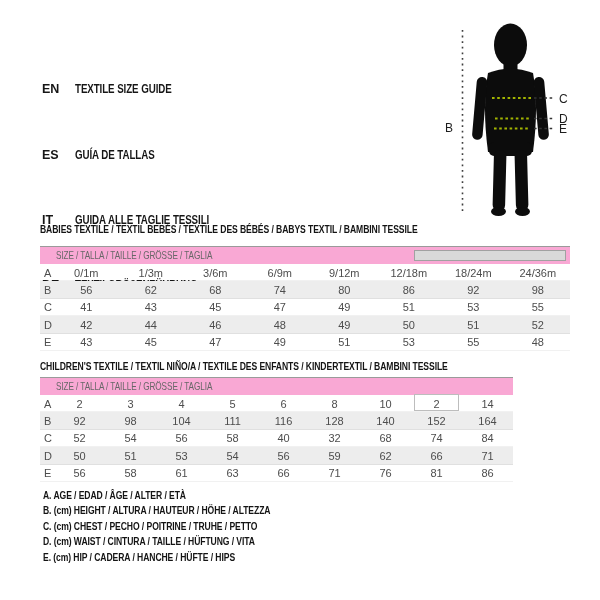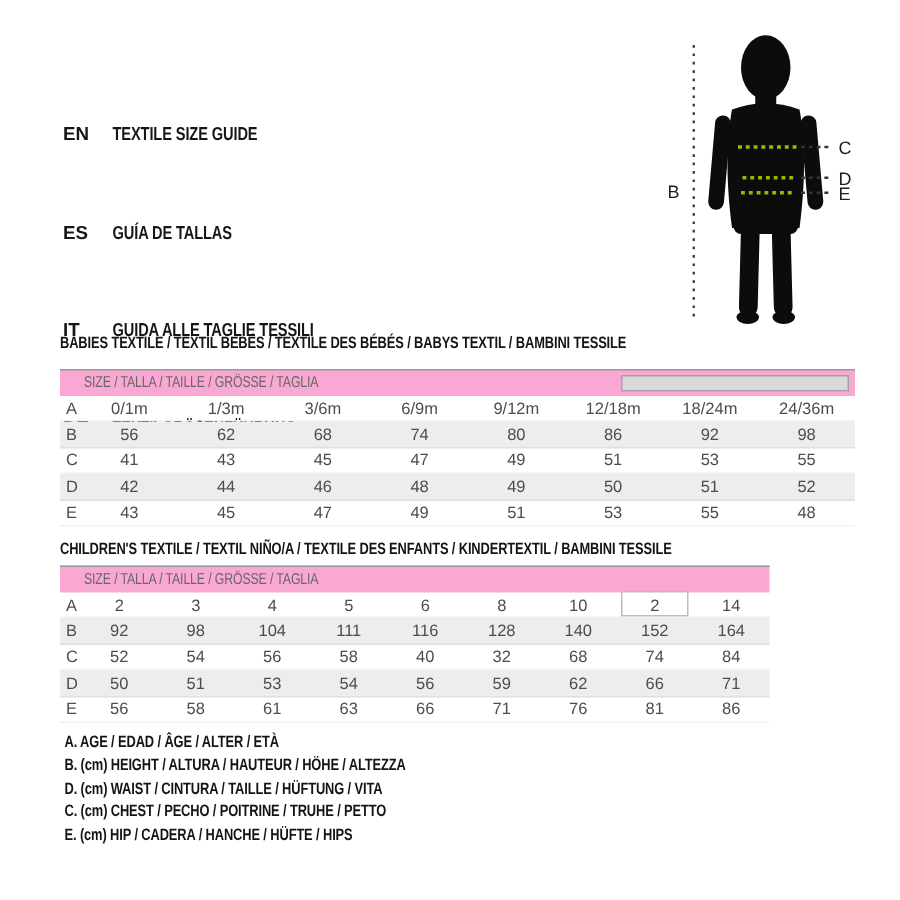--- a/index.html
+++ b/index.html
@@ -232,23 +232,23 @@
     </div>
 
   <div class="legend">
       <div class="legend-line">
         <span class="cond">A. AGE / EDAD / ÂGE / ALTER / ETÀ</span>
       </div>
       <div class="legend-line">
         <span class="cond">B. (cm) HEIGHT / ALTURA / HAUTEUR / HÖHE / ALTEZZA</span>
       </div>
       <div class="legend-line">
+        <span class="cond">C. (cm) CHEST / PECHO / POITRINE / TRUHE / PETTO</span>
+      </div>
+      <div class="legend-line">
         <span class="cond">D. (cm) WAIST / CINTURA / TAILLE / HÜFTUNG / VITA</span>
       </div>
       <div class="legend-line">
-        <span class="cond">C. (cm) CHEST / PECHO / POITRINE / TRUHE / PETTO</span>
-      </div>
-      <div class="legend-line">
         <span class="cond">E. (cm) HIP / CADERA / HANCHE / HÜFTE / HIPS</span>
       </div>
     </div>
 
 </div>
 
 </body></html>

